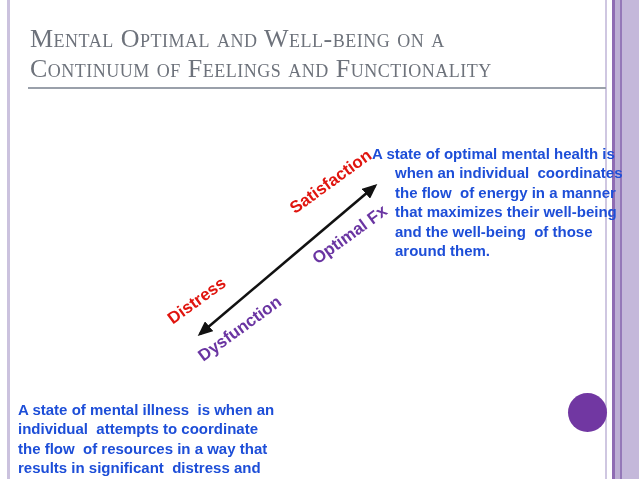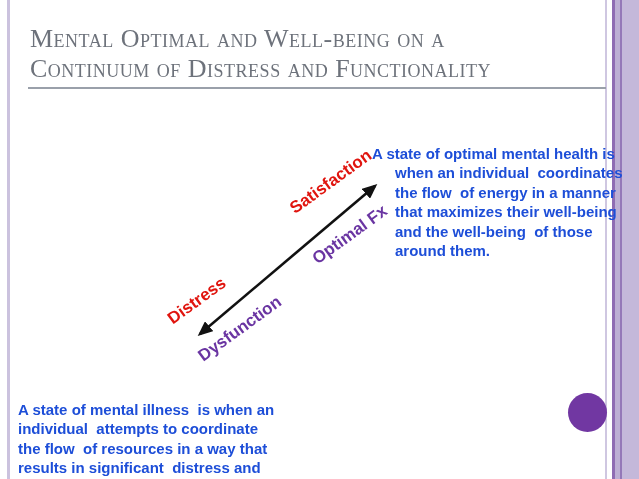--- a/index.html
+++ b/index.html
@@ -89,21 +89,21 @@
 
   <div class="vline" id="left-accent"></div>
   <div class="vline" id="right-thin"></div>
   <div class="vline" id="right-dark1"></div>
   <div class="vline" id="right-mid"></div>
   <div class="vline" id="right-dark2"></div>
   <div class="vline" id="right-band"></div>
 
   <div id="title-block">
     <div>Mental Optimal and Well-being on a</div>
-    <div>Continuum of Distress and Functionality</div>
+    <div>Continuum of Feelings and Functionality</div>
   </div>
   <div id="title-rule"></div>
 
   <div class="textblock" id="optimal-health-text">A state of optimal mental health is
 when an individual  coordinates
 the flow  of energy in a manner
 that maximizes their well-being
 and the well-being  of those
 around them.</div>
 

